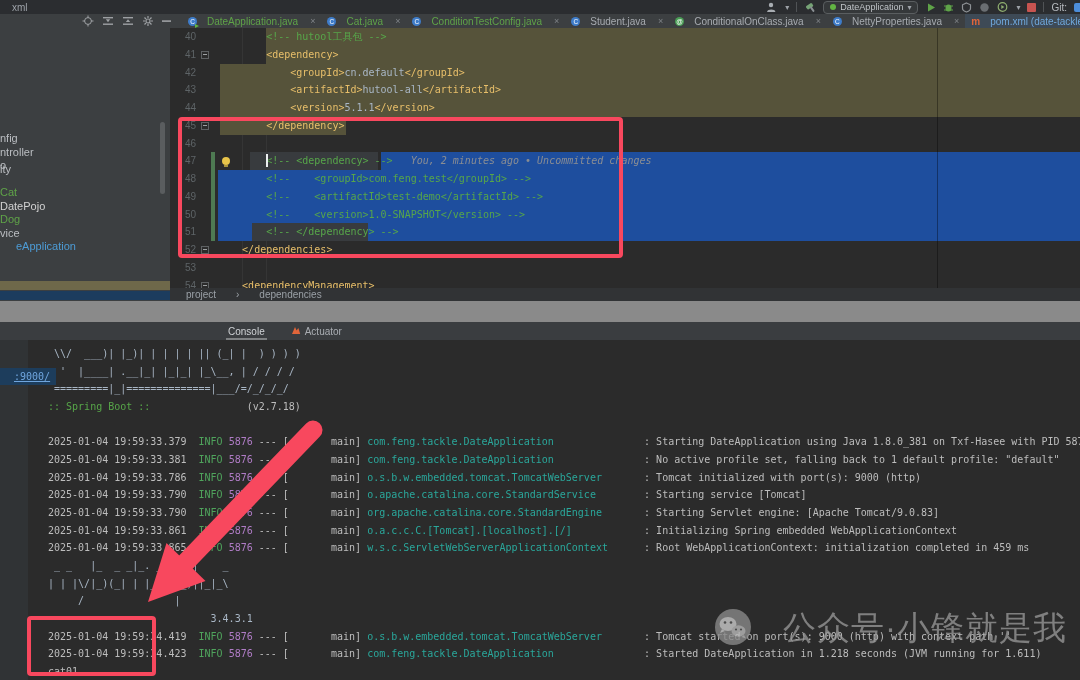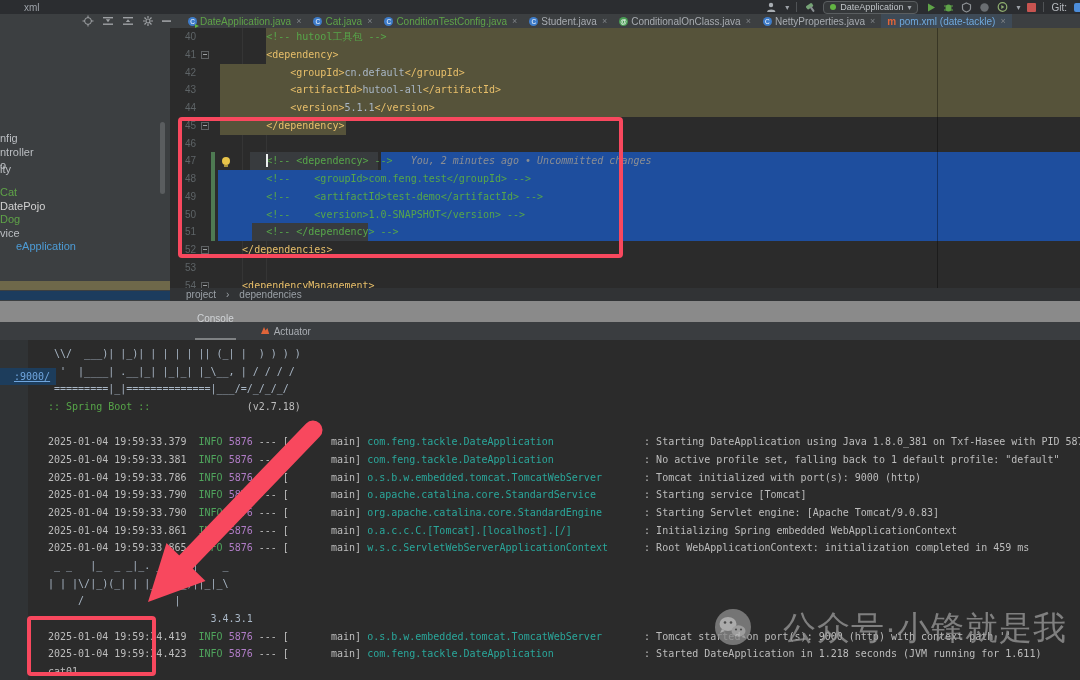--- a/index.html
+++ b/index.html
@@ -1,36 +1,36 @@
 <!DOCTYPE html>
 <html><head>
 <meta charset="utf-8">
 <style>
   html,body{margin:0;padding:0;background:#1a1a1a;}
   #app{position:relative;width:1080px;height:680px;overflow:hidden;background:#2b2b2b;
        font-family:"Liberation Sans",sans-serif;cursor:default;}
   
   .titlebar{position:absolute;top:0;left:0;width:1080px;height:14px;background:#2b2d30;
             color:#9da2a8;font-size:10px;display:flex;align-items:center;}
-  .xml-label{padding-left:24px;}
+  .xml-label{padding-left:12px;}
   .tb-right{position:absolute;right:4px;top:0;height:14px;display:flex;align-items:center;gap:7px;}
   .ticon{display:flex;align-items:center;justify-content:center;height:12px;}
   .runpill{display:flex;align-items:center;gap:4px;border:1px solid #5a5e60;border-radius:4px;
            height:11px;padding:0 6px;color:#bfc3c7;font-size:9px;background:#35383a;}
   .leaf{width:6px;height:6px;border-radius:50%;background:#62b543;display:inline-block;}
   .ddl{color:#9da2a8;font-size:8px;}
   .vdiv{width:1px;height:10px;background:#505356;}
   .gitlab{color:#b6babf;}
   .edge-ic{width:9px;height:9px;background:#4c8dda;border-radius:2px;margin-right:-7px;}
   
   .tabbar{position:absolute;top:14px;left:0;width:1080px;height:14px;background:#3c3f41;
           display:flex;align-items:stretch;font-size:10px;color:#a7abb0;}
   .tb-icons{display:flex;align-items:center;gap:8px;margin-left:82px;margin-right:10px;}
   .tabs{display:flex;align-items:stretch;}
-  .tab{display:flex;align-items:center;gap:3px;padding:0 6px;white-space:nowrap;}
+  .tab{display:flex;align-items:center;gap:10px;padding:0 6px;white-space:nowrap;}
   .tab.green{color:#5fa348;}
   .tab.active{background:#3e4a56;color:#6fa8dc;}
   .tab .close{color:#7f8387;font-size:9px;margin-left:2px;}
   .cicon{position:relative;width:9px;height:9px;border-radius:50%;font-size:6.5px;color:#fff;
          display:flex;align-items:center;justify-content:center;flex:0 0 auto;}
   .ci-class{background:#3e7cc9;}
   .ci-ann{background:#499c54;}
   .ci-maven{background:transparent;color:#e0653a;font-weight:bold;font-size:10px;border-radius:0;}
   .runov{position:absolute;right:-2px;bottom:-2px;width:0;height:0;
          border-left:4px solid #62b543;border-top:2.5px solid transparent;border-bottom:2.5px solid transparent;}
@@ -54,27 +54,27 @@
   .hl{position:absolute;top:0;height:17.75px;z-index:1;}
   .ed-code{position:absolute;left:48px;top:0;height:17.75px;line-height:17.75px;font-size:10px;
            white-space:pre;font-family:"DejaVu Sans Mono",monospace;z-index:2;}
   .c-tag{color:#e8bf6a;} .c-text{color:#a9b7c6;} .c-comment{color:#57a64a;}
   .blame{color:#8a8d93;font-style:italic;}
   .caret{position:absolute;width:1.5px;top:2px;height:13px;background:#eceff1;z-index:4;}
   .bulb{position:absolute;width:8px;height:8px;border-radius:50%;background:#e8c44a;top:5px;z-index:4;}
   .bulb:after{content:"";position:absolute;left:2px;top:8px;width:4px;height:2px;background:#a8933c;}
   
   .breadcrumbs{position:absolute;left:170px;top:288px;width:910px;height:13px;background:#313335;z-index:5;
-               color:#9aa0a6;font-size:10px;display:flex;gap:10px;align-items:center;padding-left:16px;box-sizing:border-box;}
+               color:#9aa0a6;font-size:10px;display:flex;gap:20px;align-items:center;padding-left:16px;box-sizing:border-box;}
   .splitter{position:absolute;left:0;top:301px;width:1080px;height:21px;background:#8a8a8a;}
   
   .console-header{position:absolute;left:0;top:322px;width:1080px;height:18px;background:#3a3d40;
                   display:flex;align-items:flex-end;font-size:10px;color:#a9adb2;padding-left:195px;box-sizing:border-box;gap:22px;}
   .ctab{display:flex;align-items:center;gap:4px;padding:2px 2px 3px 2px;}
-  .ctab.active{color:#d0d3d6;border-bottom:2px solid #7e8183;padding-bottom:14px;}
+  .ctab.active{color:#d0d3d6;border-bottom:2px solid #7e8183;padding-bottom:1px;margin-left:31px;}
   .console-body{position:absolute;left:0;top:340px;width:1080px;height:340px;background:#2b2b2b;overflow:hidden;}
   .cgutter{position:absolute;left:0;top:0;width:28px;height:340px;background:#303335;}
   .endpoint{position:absolute;left:0;top:28px;width:56px;height:17px;background:#1d3d5c;color:#6fa5de;
             font-size:10px;line-height:17px;padding-left:14px;box-sizing:border-box;text-decoration:underline;
             font-family:"DejaVu Sans Mono",monospace;}
   .cpre{position:absolute;left:48px;top:5px;font-size:10px;font-family:"DejaVu Sans Mono",monospace;}
   .cline{height:17.66px;line-height:17.66px;white-space:pre;}
   .lg-gray{color:#bdbdbd;} .lg-green{color:#4fa35c;} .lg-purple{color:#b07cc6;}
   .lg-teal{color:#2aa79b;} .lg-banner{color:#a9b7c6;} .lg-sb{color:#57a649;}
   

